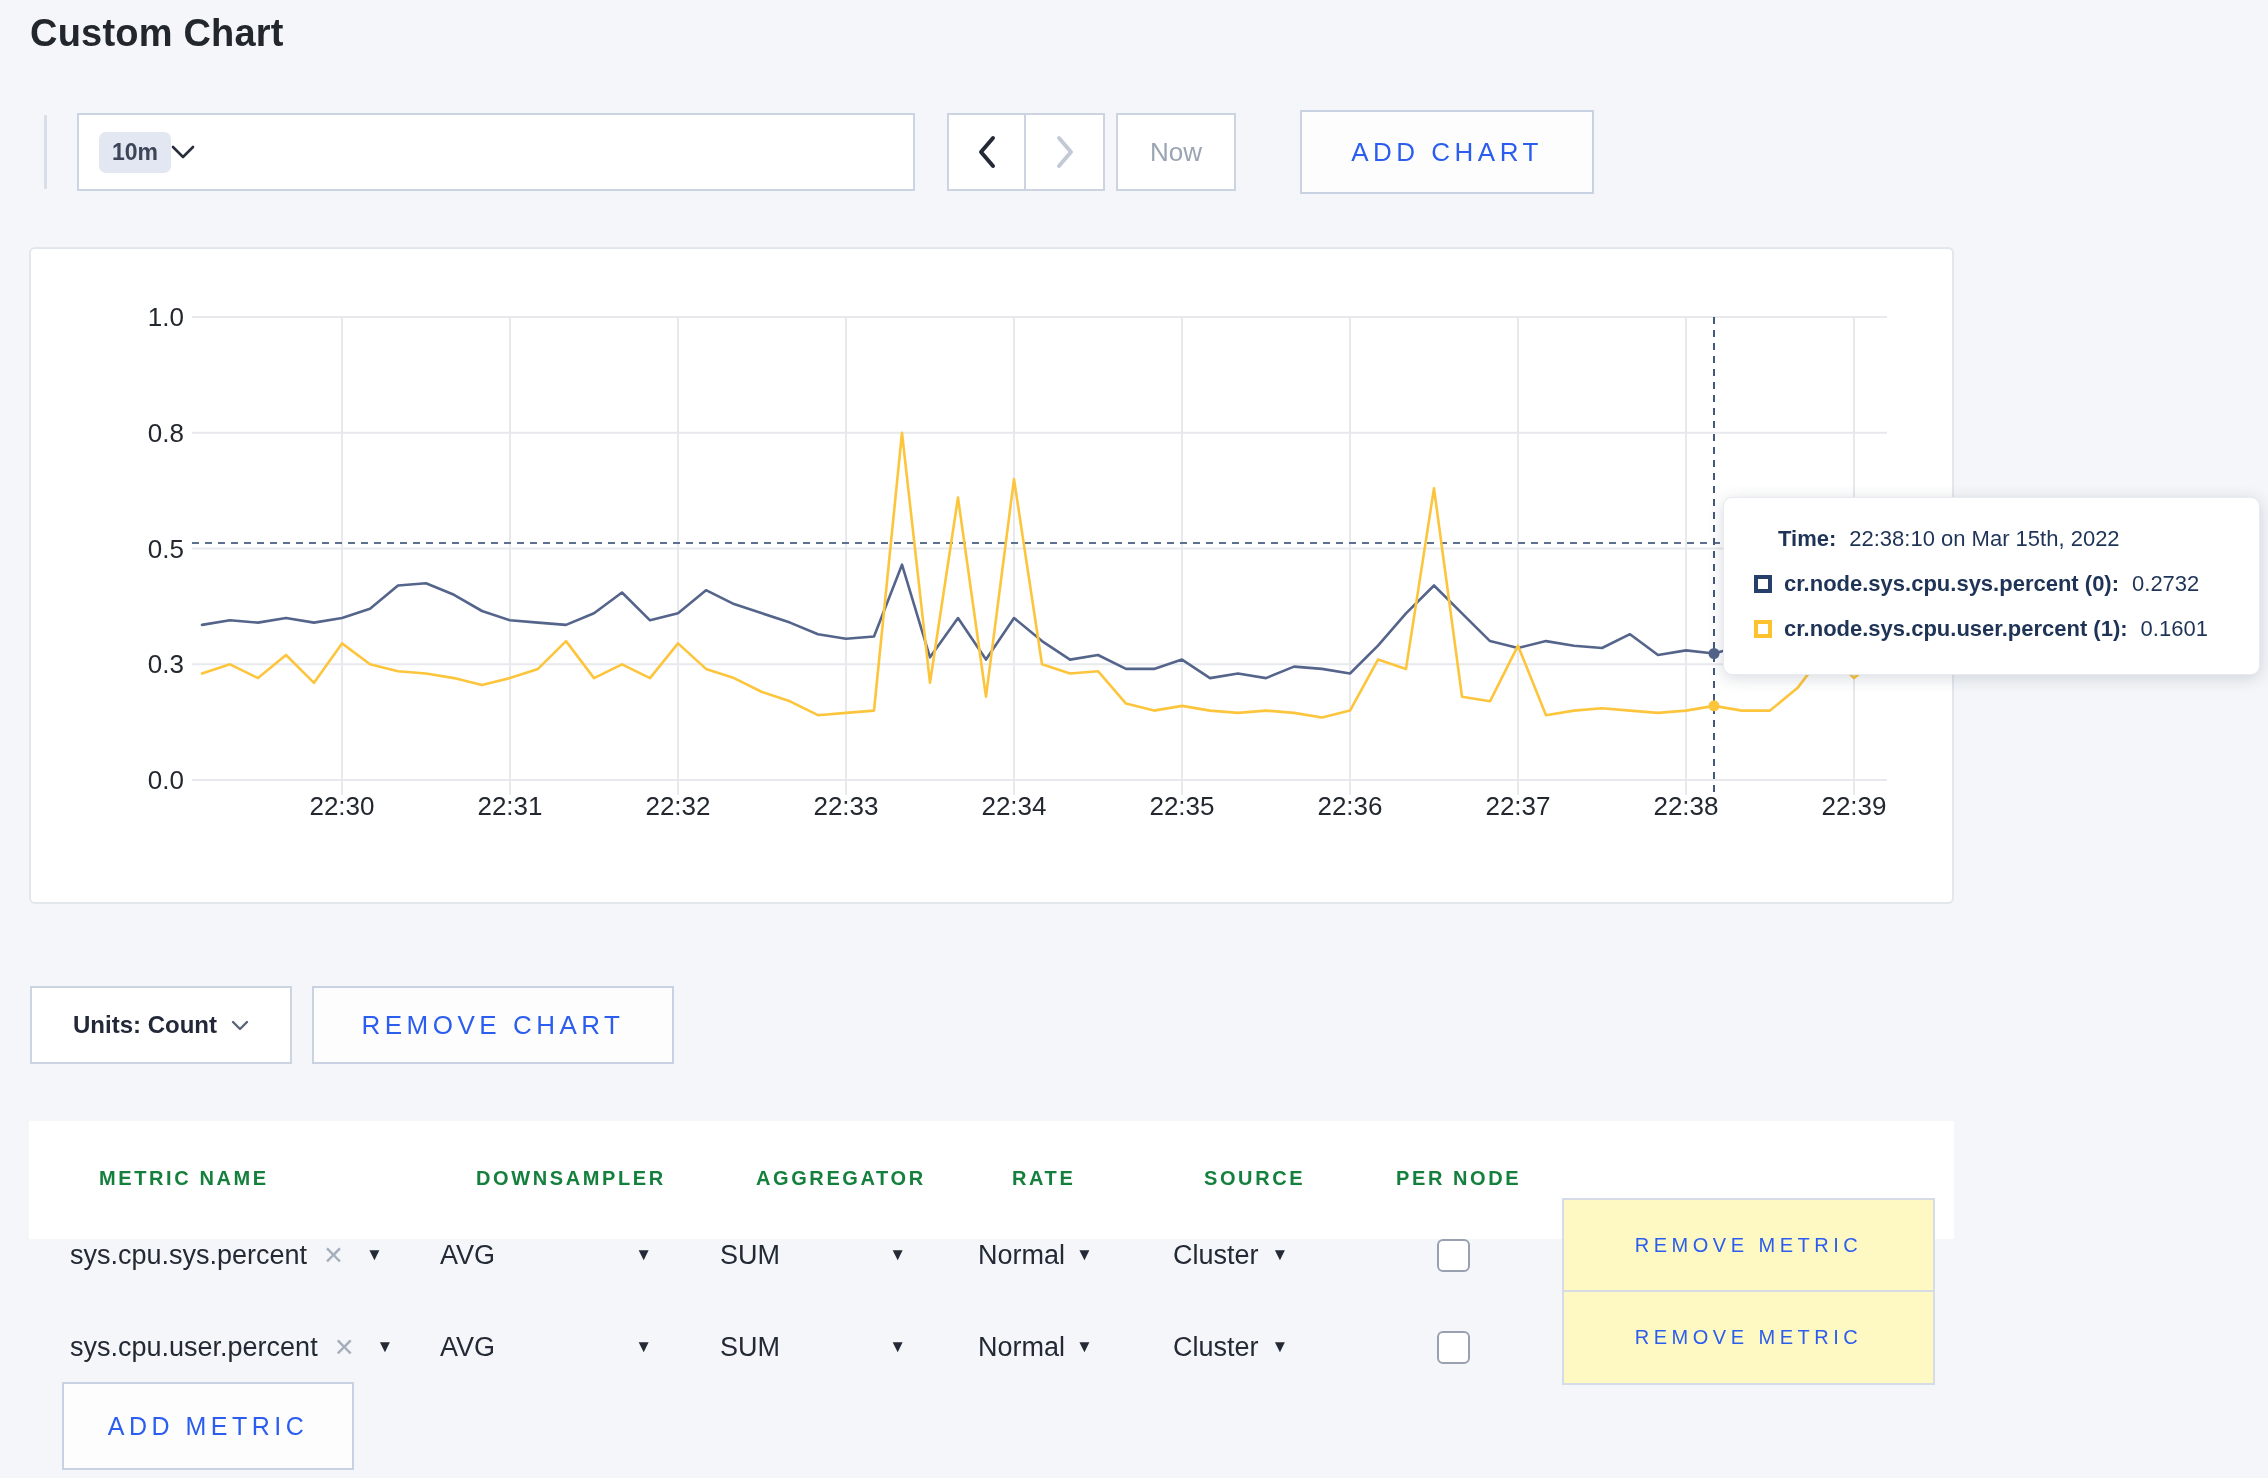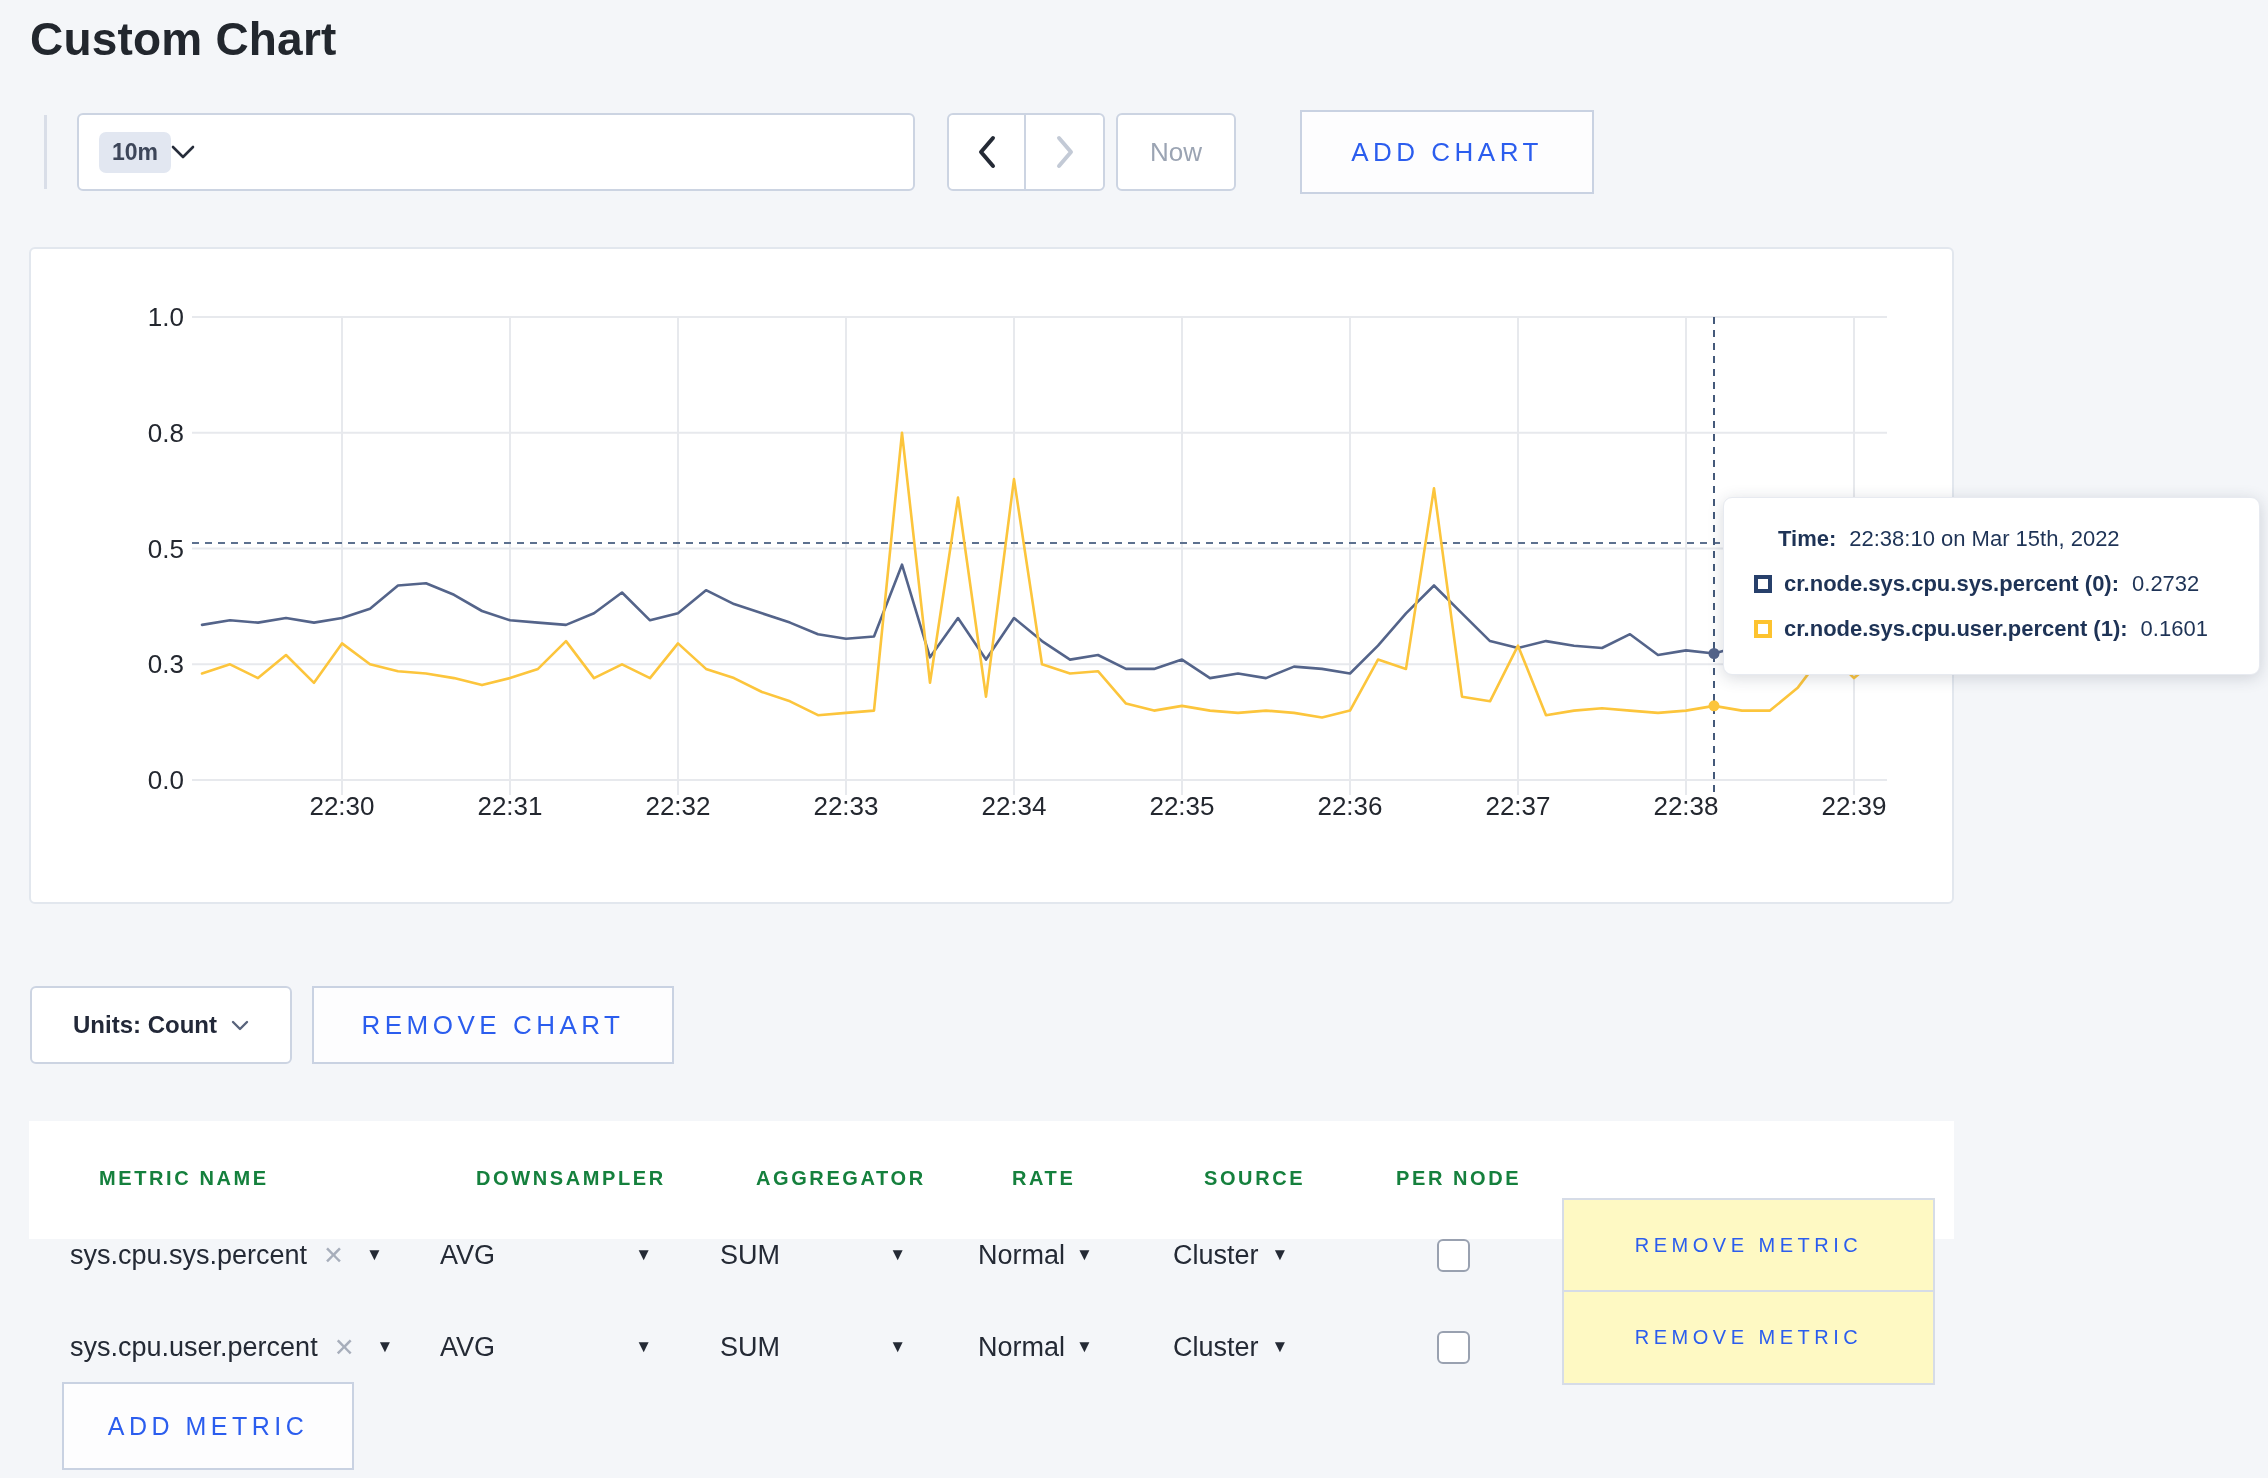--- a/index.html
+++ b/index.html
@@ -9,26 +9,26 @@
     background:#f4f6f9;
     position:relative;
     overflow:hidden;
     color:#242a35;
   }
   .abs { position:absolute; }
 
   
   #page-title {
     left:30px; top:12px;
-    font-size:46px; font-weight:600; color:#22272e; letter-spacing:.2px;
+    font-size:38px; font-weight:600; color:#22272e; letter-spacing:.2px;
   }
 
   
   #toolbar-divider { left:44px; top:115px; width:3px; height:74px; background:#d9dee8; }
-  .ctl { background:#ffffff; border:2px solid #ccd4e2; border-radius:6px; display:flex; align-items:center; }
+  .ctl { background:#ffffff; border:2px solid #ccd4e2; border-radius:0; display:flex; align-items:center; }
   #time-dropdown { left:77px; top:113px; width:838px; height:78px; padding:0 40px 0 20px; cursor:pointer; }
   #time-badge {
     background:#e2e7f1; border-radius:7px; padding:7px 13px;
     font-size:23px; font-weight:bold; color:#3d4659;
   }
   #time-label { margin-left:30px; font-size:28px; color:#262d3a; font-weight:500; flex:1; }
   .chev-down { width:24px; height:14px; }
   #nav-group { left:947px; top:113px; width:158px; height:78px; padding:0; }
   .nav-btn { width:79px; height:74px; display:flex; align-items:center; justify-content:center; cursor:pointer; background:#fff; border:none; }
   #nav-prev { border-right:2px solid #ccd4e2; border-radius:5px 0 0 5px; }

